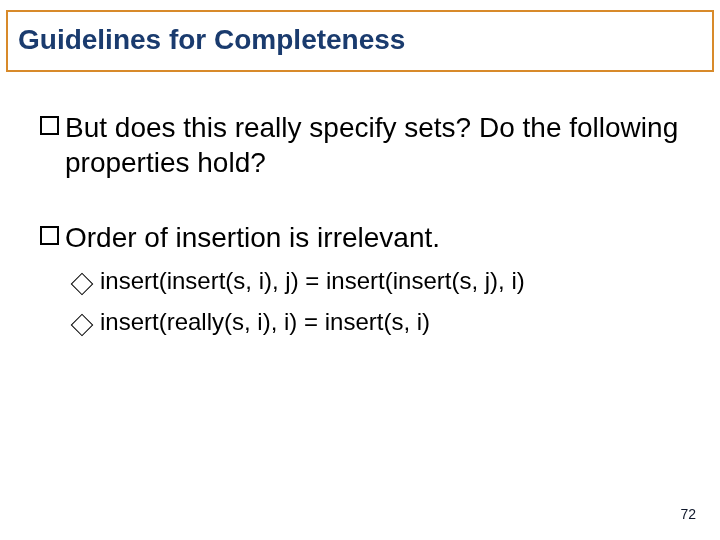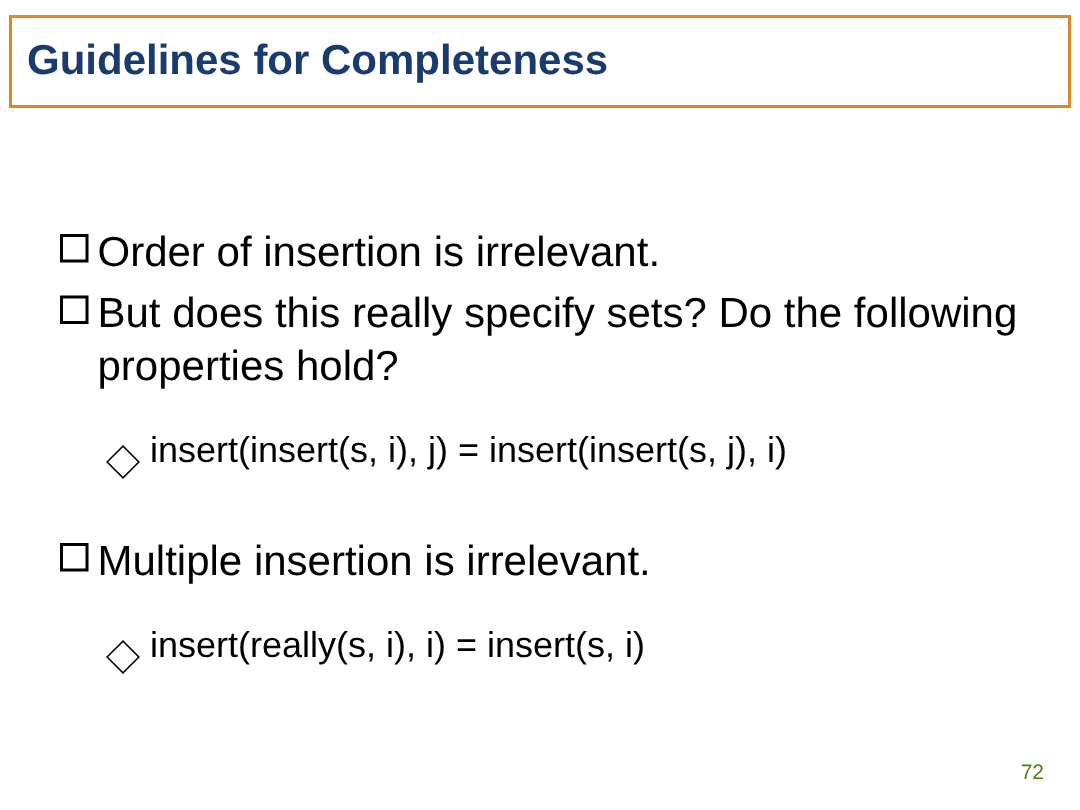--- a/index.html
+++ b/index.html
@@ -55,23 +55,23 @@
     margin-right: 6px;
     box-sizing: border-box;
   }
   .bullet-text {
     font-size: 28px;
     color: #000;
     line-height: 1.25;
   }
   .sub-row {
     display: flex;
-    align-items: flex-end;
+    align-items: center;
     margin-left: 34px;
-    margin-top: 24px;
+    margin-top: 10px;
   }
   .diamond {
     flex: 0 0 auto;
     width: 16px;
     height: 16px;
     border: 1.5px solid #000;
     transform: rotate(45deg);
     margin-top: 6px;
     margin-right: 10px;
     box-sizing: border-box;
@@ -79,52 +79,48 @@
   .sub-text {
     font-size: 24px;
     color: #000;
     line-height: 1.3;
   }
   .page-num {
     position: absolute;
     right: 24px;
     bottom: 18px;
     font-size: 14px;
-    color: #4d7c0f;
+    color: #0f172a;
   }
 </style>
 </head>
 <body>
 
 <div class="slide">
 
   <div class="title-box">
     <div class="title-text">Guidelines for Completeness</div>
   </div>
 
   <div class="content">
 
+    <div class="bullet-row">
+      <div class="sq"></div>
+      <div class="bullet-text">But does this really specify sets? Do the following properties hold?</div>
+    </div>
+
     <div class="bullet-row gap-top">
       <div class="sq"></div>
       <div class="bullet-text">Order of insertion is irrelevant.</div>
-    </div>
-
-    <div class="bullet-row">
-      <div class="sq"></div>
-      <div class="bullet-text">But does this really specify sets? Do the following properties hold?</div>
     </div>
     <div class="sub-row">
       <div class="diamond"></div>
       <div class="sub-text">insert(insert(s, i), j) = insert(insert(s, j), i)</div>
     </div>
 
-    <div class="bullet-row gap-top">
-      <div class="sq"></div>
-      <div class="bullet-text">Multiple insertion is irrelevant.</div>
-    </div>
     <div class="sub-row">
       <div class="diamond"></div>
       <div class="sub-text">insert(really(s, i), i) = insert(s, i)</div>
     </div>
 
   </div>
 
   <div class="page-num">72</div>
 
 </div>

